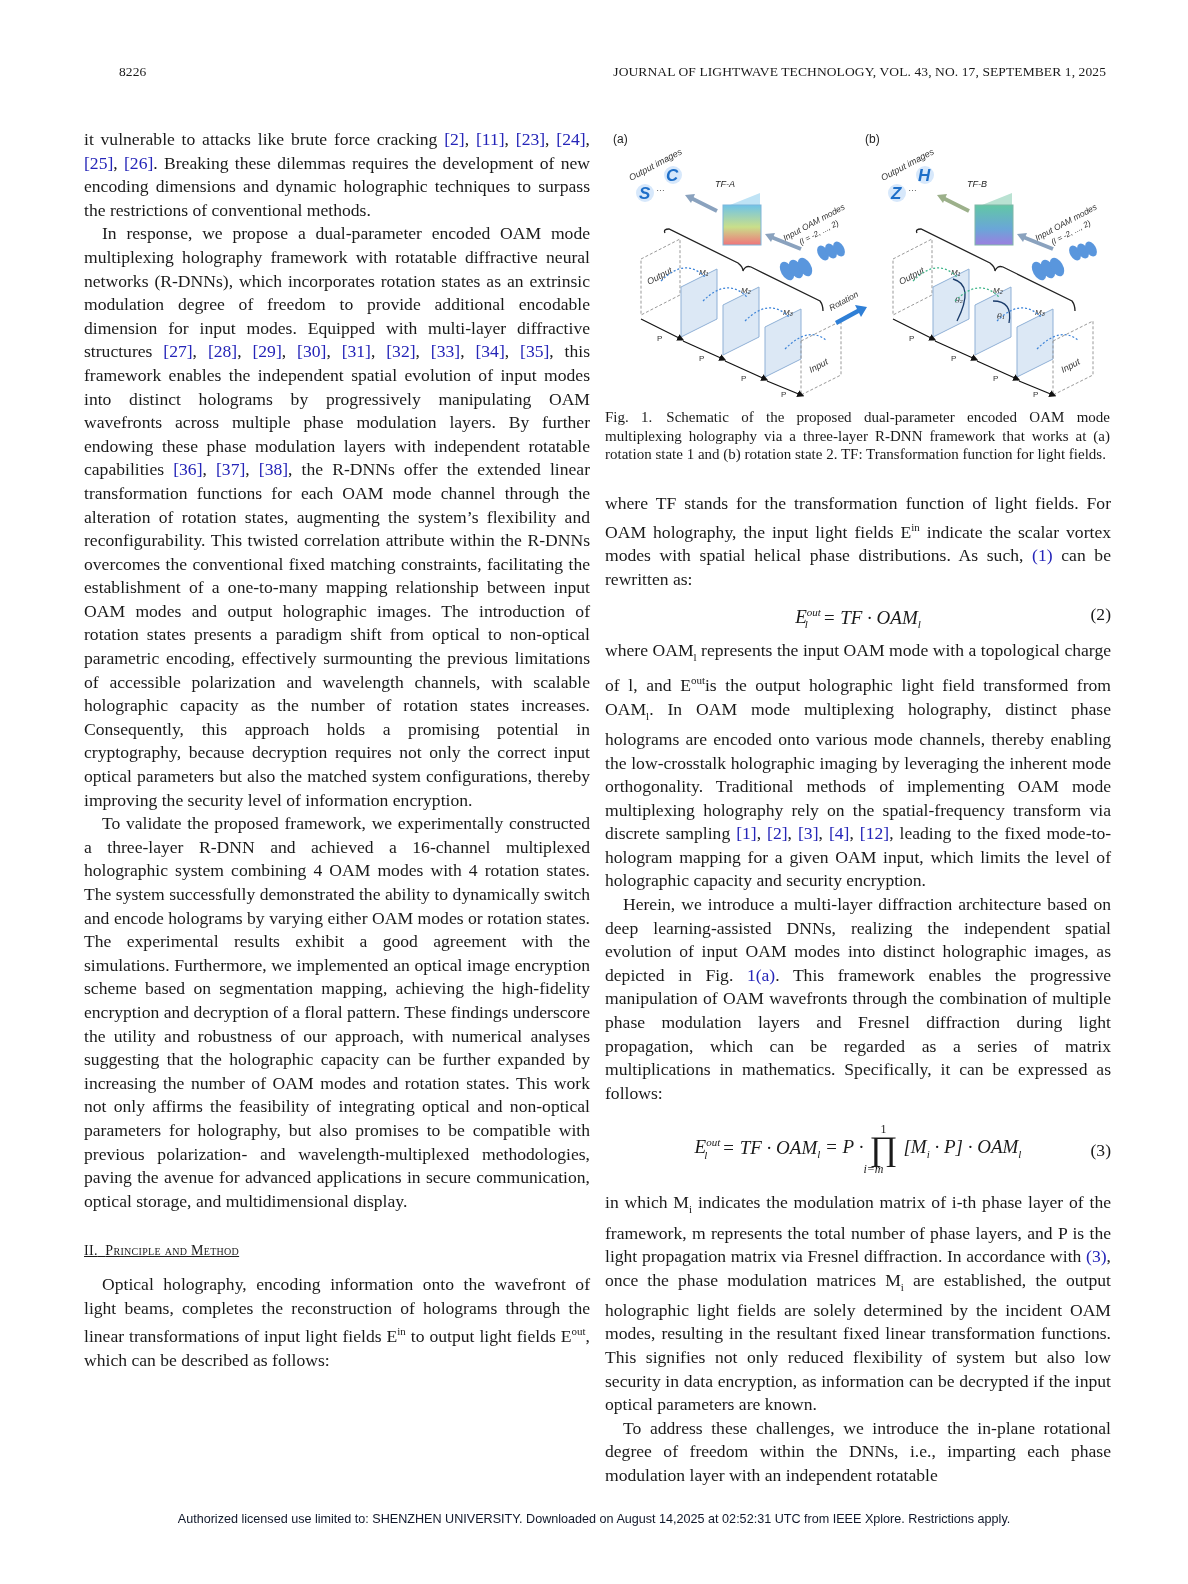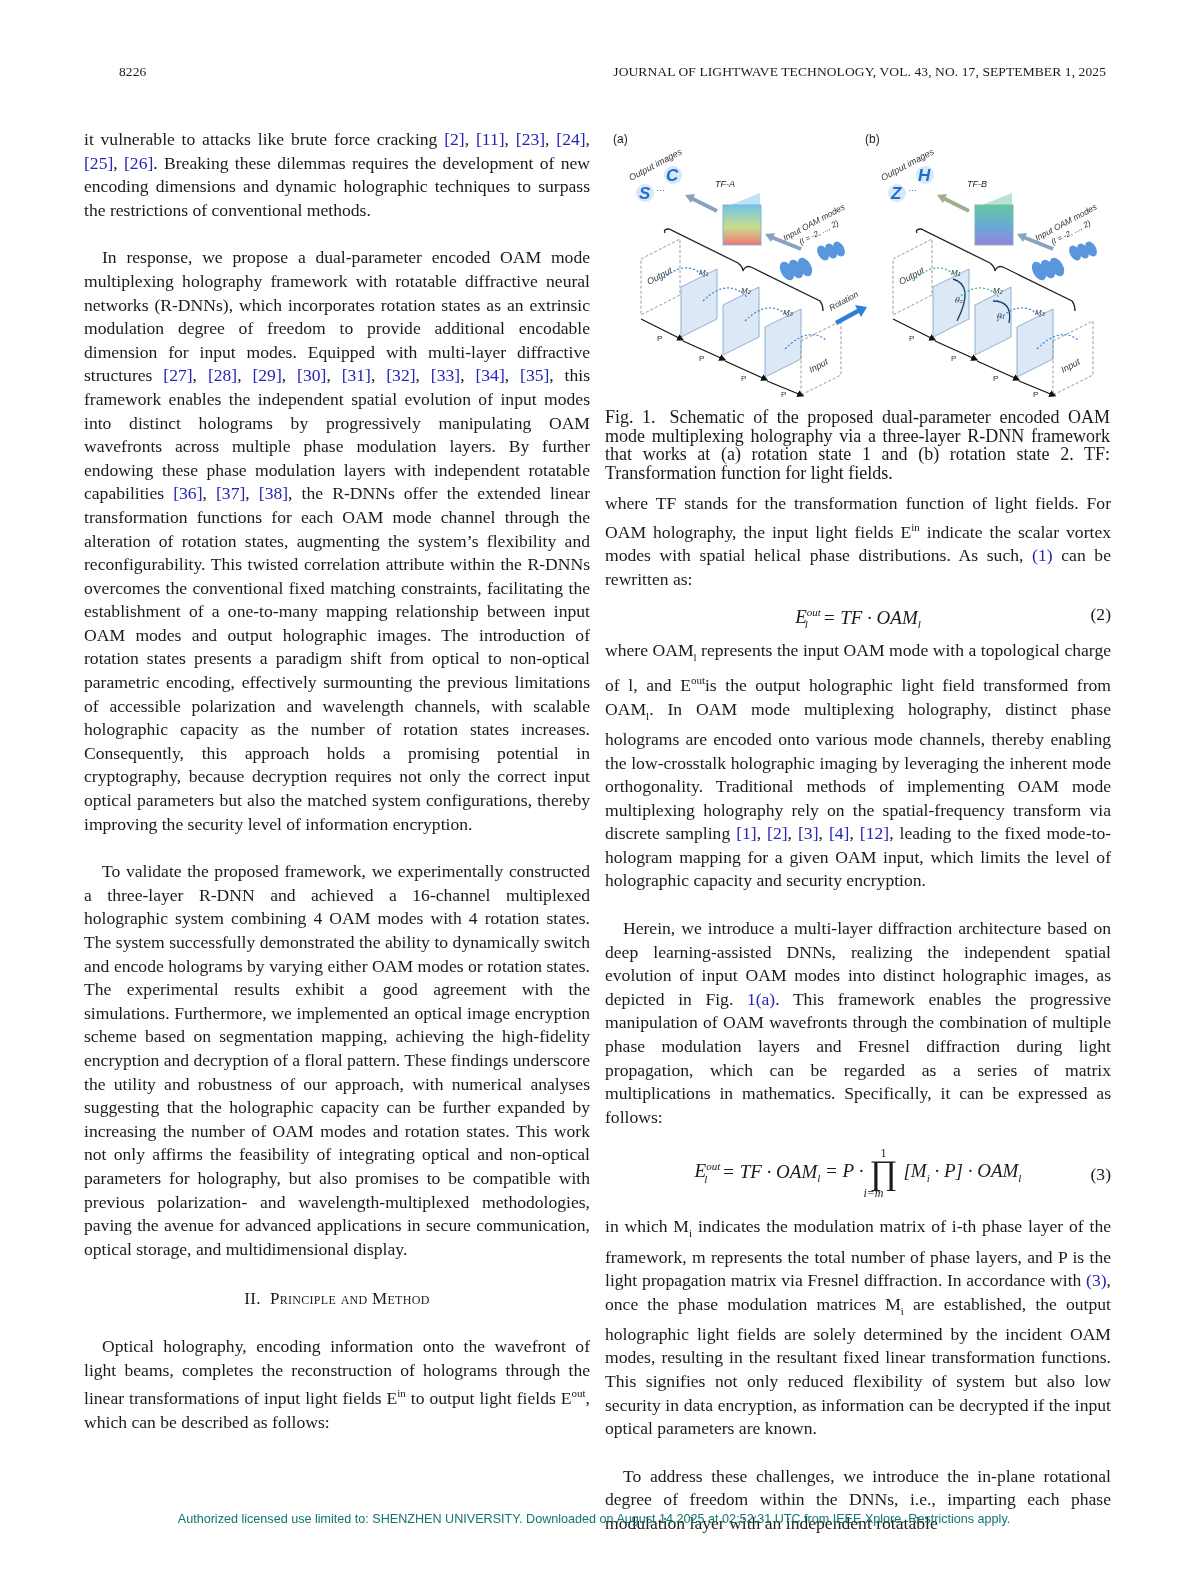--- a/index.html
+++ b/index.html
@@ -5,40 +5,40 @@
   html, body { margin:0; padding:0; background:#ffffff; }
   body { width:1188px; height:1584px; position:relative; overflow:hidden;
          font-family:"Liberation Serif","DejaVu Serif",serif; color:#1a1a1a; }
   .hdr { position:absolute; top:64px; font-size:13.5px; letter-spacing:0.1px; }
   .hdr-left { left:84px;margin-left:35px; }
   .hdr-right { right:82px; }
   .col { position:absolute; width:506px; font-size:17.6px; line-height:23.6px; text-align:justify; }
   .col-left { left:84px; top:128px; }
   .col-right { left:605px; top:492px; }
   .col p { margin:0; text-indent:0; }
-  .col p.ind { text-indent:18px;margin-top:24px; }
+  .col p.ind { text-indent:18px; }
   .ref { color:#2424b8; }
   .it { }
   .eq { position:relative; height:40px; margin:4px 0 4px 0; font-style:italic; font-size:19px; }
   .eq .body { position:absolute; left:0; right:0; text-align:center; top:6px; }
   .eq .num { position:absolute; right:0; top:8px; font-style:normal; font-size:17.6px; }
   .eq3 { height:78px; }
   .eq3 .body { top:22px; }
   .eq3 .num { top:30px; }
   .prod { display:inline-block; position:relative; font-style:normal; font-size:34px; vertical-align:middle; line-height:34px; margin:0 6px; }
   .prod .up { position:absolute; top:-20px; left:0; right:0; text-align:center; font-size:12px; font-style:normal; }
   .prod .lo { position:absolute; bottom:-20px; left:-6px; right:-6px; text-align:left; font-size:12px; font-style:italic; }
   sup, sub { font-size:11px; }
-  .section-title { text-align:center; margin:26px 0 10px 0; font-size:17px; letter-spacing:0.3px; }
+  .section-title { text-align:left; margin:26px 0 10px 0; font-size:14px; letter-spacing:0.3px;text-decoration:underline; }
   .sc { font-variant:small-caps; }
   .figure { position:absolute; left:605px; top:125px; width:505px; height:272px; }
-  .caption { position:absolute; left:605px; top:408px; width:505px; font-size:18px; line-height:18.6px; text-align:justify; }
+  .caption { position:absolute; left:605px; top:408px; width:505px; font-size:15px; line-height:18.6px; text-align:justify; }
   .caption .lbl { margin-right:14px; }
   .footer { position:absolute; left:0; right:0; top:1512px; text-align:center;
-            font-family:"Liberation Sans","DejaVu Sans",sans-serif; font-size:12.6px; color:#0f766e; }
+            font-family:"Liberation Sans","DejaVu Sans",sans-serif; font-size:12.6px; color:#0f172a; }
 </style>
 </head>
 <body>
 
 <div class="hdr hdr-left">8226</div>
 <div class="hdr hdr-right">JOURNAL OF LIGHTWAVE TECHNOLOGY, VOL. 43, NO. 17, SEPTEMBER 1, 2025</div>
 
 <div class="col col-left">
   <p><span>it vulnerable to attacks like brute force cracking </span><a class="ref">[2]</a>, <a class="ref">[11]</a>, <a class="ref">[23]</a>, <a class="ref">[24]</a>, <a class="ref">[25]</a>, <a class="ref">[26]</a><span>. Breaking these dilemmas requires the development of new encoding dimensions and dynamic holographic techniques to surpass the restrictions of conventional methods.</span></p>
 

